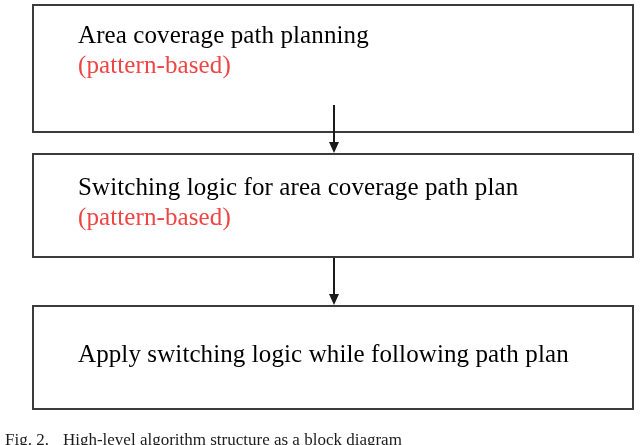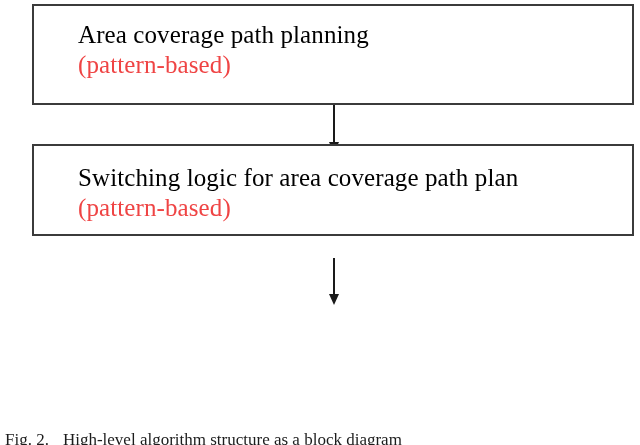--- a/index.html
+++ b/index.html
@@ -26,22 +26,22 @@
 
   .node {
     position: absolute;
     box-sizing: border-box;
     background: #ffffff;
     border: 2px solid #3b3b3b;
     left: 32px;
     width: 602px;
   }
 
-  .node-1 { top: 4px;   height: 101px; }
-  .node-2 { top: 144px; height: 92px; }
+  .node-1 { top: 4px;   height: 129px; }
+  .node-2 { top: 153px; height: 105px; }
   .node-3 { top: 305px; height: 105px; }
 
   .node-text {
     position: absolute;
     left: 44px;
     right: 10px;
   }
   .node-1 .node-text { top: 14px; }
   .node-2 .node-text { top: 17px; }
   .node-3 .node-text { top: 32px; }
@@ -121,18 +121,23 @@
       <span class="line line-primary">Switching logic for area coverage path plan</span>
       <span class="line line-accent">(pattern-based)</span>
     </div>
   </div>
 
   <div class="arrow arrow-2">
     <span class="shaft"></span>
     <span class="head"></span>
   </div>
 
+  <div class="node node-3">
+    <div class="node-text">
+      <span class="line line-primary">Apply switching logic while following path plan</span>
+    </div>
+  </div>
 
   <div id="caption">
     <span class="cap-num">Fig. 2.</span><span>High-level algorithm structure as a block diagram</span>
   </div>
 
 </div>
 
 </body></html>

